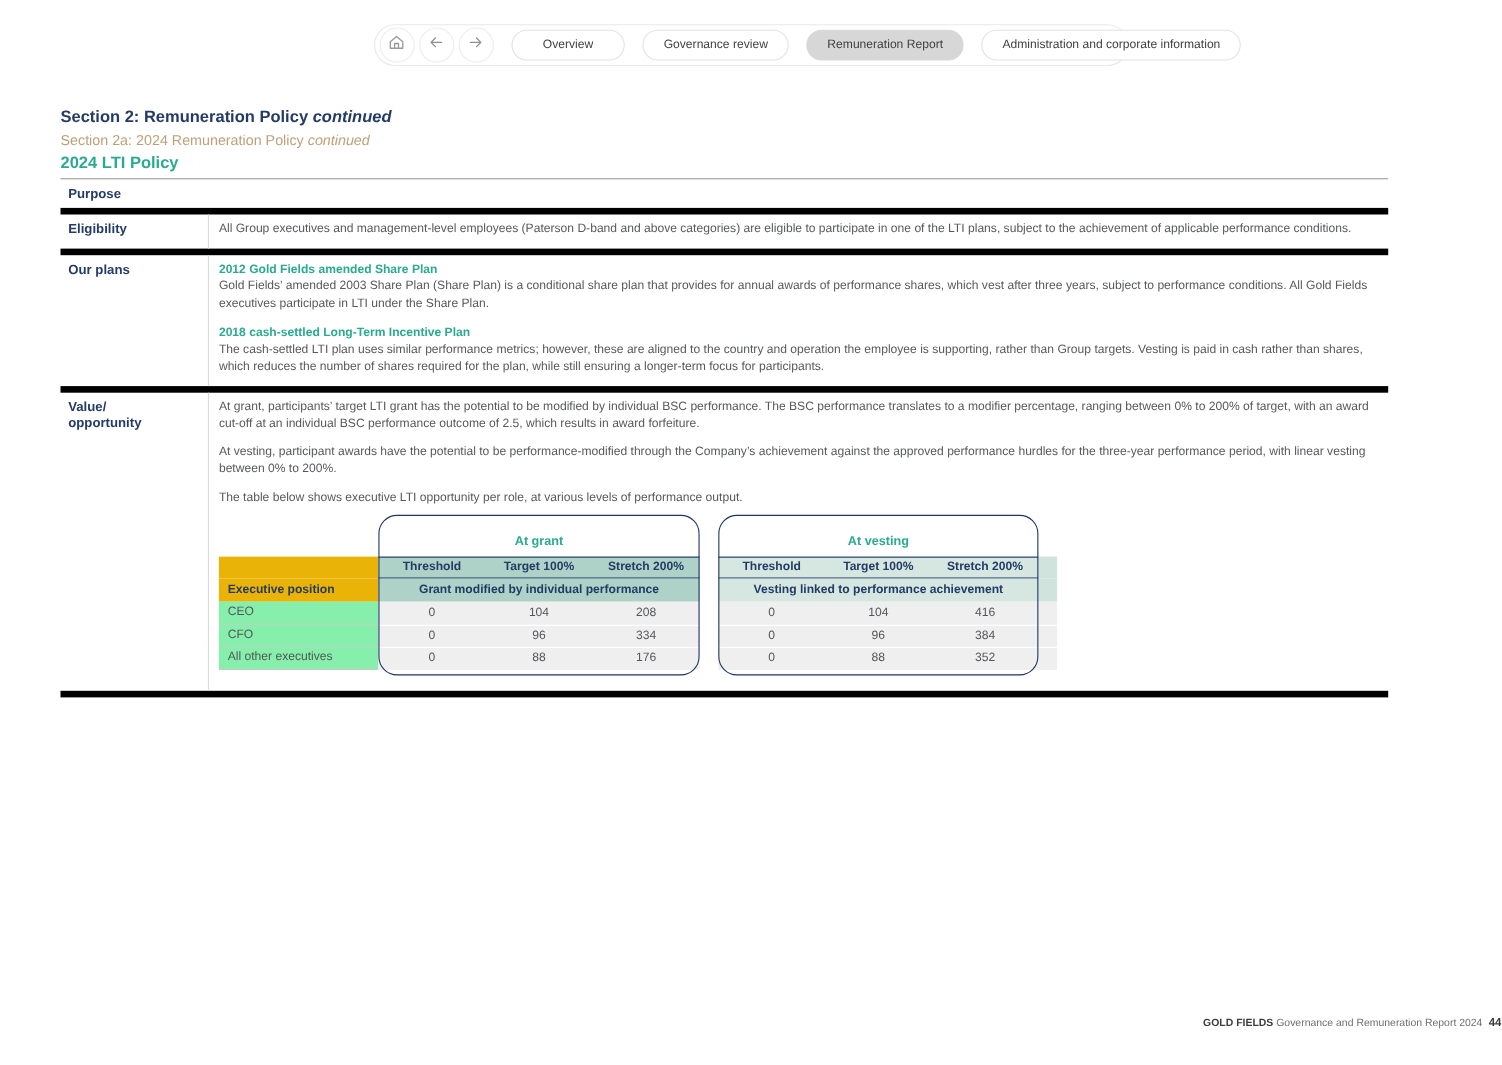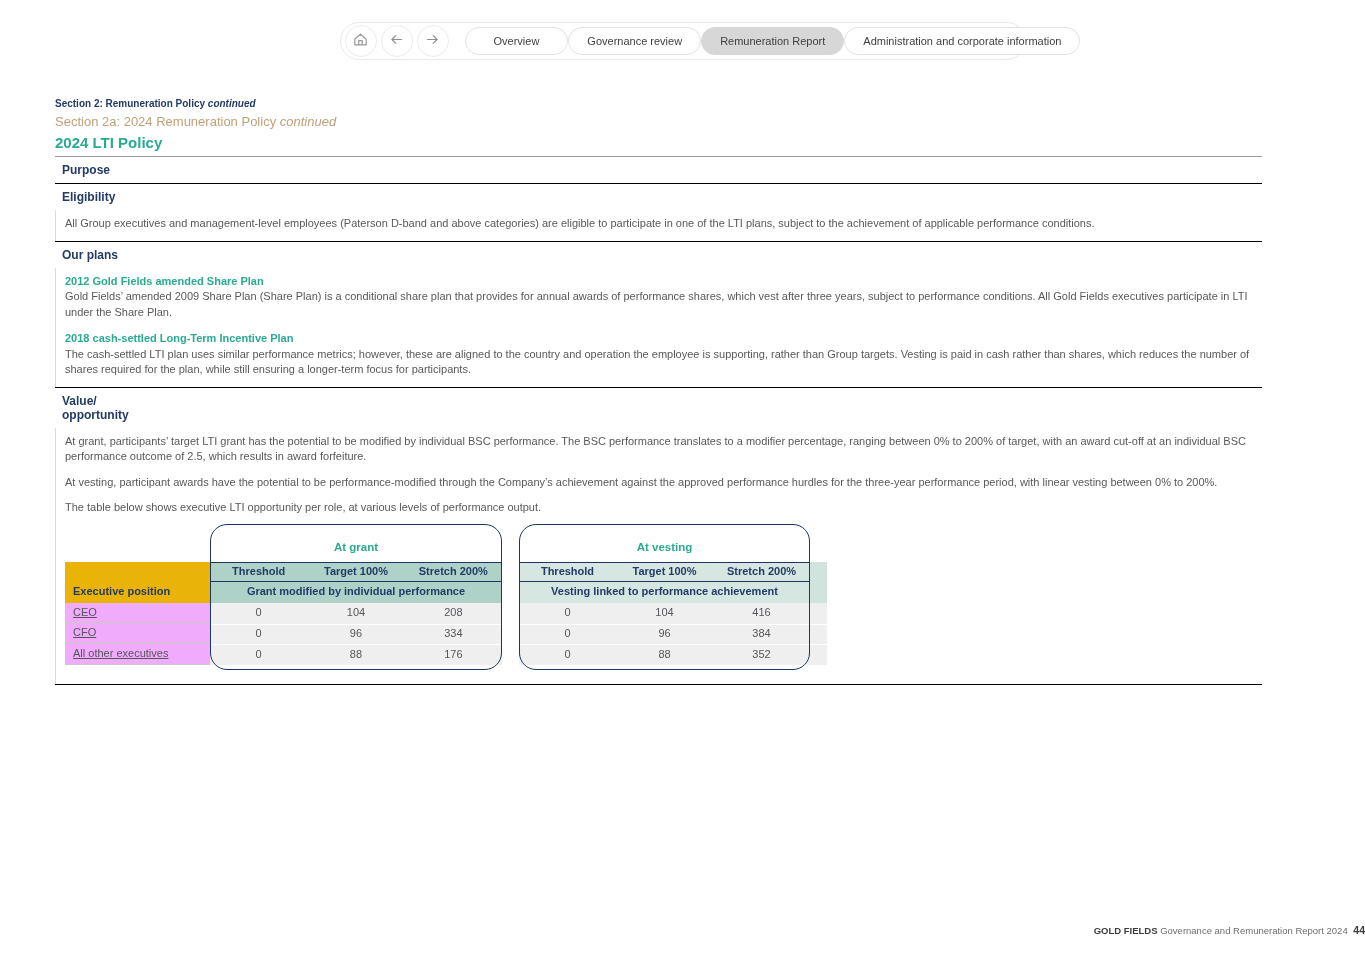--- a/index.html
+++ b/index.html
@@ -15,41 +15,41 @@
     border:1px solid #e9e9e9; border-radius:19px;
     display:flex; align-items:center; padding:0 4px; gap:4px;
   }
   .nav-circle {
     width:32px; height:32px; border-radius:50%;
     border:1px solid #ececec; background:#fff;
     display:flex; align-items:center; justify-content:center;
     flex-shrink:0; cursor:pointer;
   }
   .nav-circle svg { width:17px; height:17px; }
-  .pill-group { display:flex; align-items:center; gap:0; margin-left:12px; flex:1; }
+  .pill-group { display:flex; align-items:center; gap:16px; margin-left:12px; flex:1; }
   .pill {
     height:28px; border:1px solid #e2e2e2; border-radius:14px; background:#fff;
     display:flex; align-items:center; justify-content:center;
     font-size:11px; color:#3f3f3f; padding:0 18px; white-space:nowrap; cursor:pointer;
   }
   .pill.wide { padding:0 28px; }
   .pill.active { background:#d7d7d7; border-color:#d7d7d7;text-align:right; }
 
   
   .content { position:absolute; left:55px; top:98px; width:1207px; }
-  .section-title { font-size:10px; font-weight:bold; color:#243b66; }
+  .section-title { font-size:15px; font-weight:bold; color:#243b66; }
   .section-title em, .framework-title em { font-style:italic; }
   .section-subtitle { font-size:13px; color:#bfa078; margin-top:5px; }
   .section-subtitle em { font-style:italic; }
   .framework-title { font-size:12px; font-weight:bold; color:#243b66; margin-top:41px; }
   .policy-title { font-size:15px; font-weight:bold; color:#2aab91; margin-top:5px; margin-bottom:5px; }
 
   
   .policy-table { border-top:1px solid #9b9b9b; width:1207px; }
-  .policy-row { display:flex; border-bottom:1px solid #000000;flex-direction:column; }
+  .policy-row { display:flex; border-bottom:6px solid #000000; }
   .policy-label {
     width:134px; flex-shrink:0; padding:6px 8px 6px 7px;
     font-size:12px; font-weight:bold; color:#243b66; line-height:14px;
   }
   .policy-content {
     flex:1; border-left:1px solid #dadada; padding:6px 4px 9px 9px;
     font-size:11px; line-height:15.5px; color:#58595b;
   }
   .policy-content p { margin:0; }
   .policy-content p + p { margin-top:10px; }
@@ -75,22 +75,22 @@
   .navy-top    { border-top:1px solid #1e3563; }
   .navy-bottom { border-bottom:1px solid #1e3563; }
   .cols3 { display:flex; align-items:center; }
   .cols3 span { flex:1; text-align:center; font-weight:bold; color:#243b66; }
   .span-label {
     display:flex; align-items:center; justify-content:center;
     font-weight:bold; color:#243b66;
   }
   .exec-pos { display:flex; align-items:center; padding-left:8px; font-weight:bold; color:#243b66; }
   .row-label {
-    background:#f0abfc; display:flex; align-items:center; padding-left:8px;
-    color:#55565a; border-bottom:1px solid #c9c9c9;text-decoration:underline;
+    background:#86efac; display:flex; align-items:center; padding-left:8px;
+    color:#55565a; border-bottom:1px solid #c9c9c9;
   }
   .vals3 { display:flex; align-items:center; background:#efefef; }
   .vals3 span { flex:1; text-align:center; color:#55565a; }
   .strip-gray { background:#efefef; }
   .sep { border-top:1px solid #ffffff; }
   .lti-box {
     position:absolute; top:0; height:146px;
     border:1.5px solid #1e3563; border-radius:17px;
     pointer-events:none;
   }
@@ -162,21 +162,21 @@
       <div class="policy-label">Eligibility</div>
       <div class="policy-content">
         <p>All Group executives and management-level employees (Paterson D-band and above categories) are eligible to participate in one of the LTI plans, subject to the achievement of applicable performance conditions.</p>
       </div>
     </div>
 
     <div class="policy-row">
       <div class="policy-label">Our plans</div>
       <div class="policy-content">
         <div class="plan-heading">2012 Gold Fields amended Share Plan</div>
-        <p>Gold Fields’ amended 2009 Share Plan (Share Plan) is a conditional share plan that provides for annual awards of performance shares, which vest after three years, subject to performance conditions. All Gold Fields executives participate in LTI under the Share Plan.</p>
+        <p>Gold Fields’ amended 2003 Share Plan (Share Plan) is a conditional share plan that provides for annual awards of performance shares, which vest after three years, subject to performance conditions. All Gold Fields executives participate in LTI under the Share Plan.</p>
         <div class="plan-heading second">2018 cash-settled Long-Term Incentive Plan</div>
         <p>The cash-settled LTI plan uses similar performance metrics; however, these are aligned to the country and operation the employee is supporting, rather than Group targets. Vesting is paid in cash rather than shares, which reduces the number of shares required for the plan, while still ensuring a longer-term focus for participants.</p>
       </div>
     </div>
 
     <div class="policy-row">
       <div class="policy-label">
         <span>Value/</span><br>
         <span>opportunity</span>
       </div>

